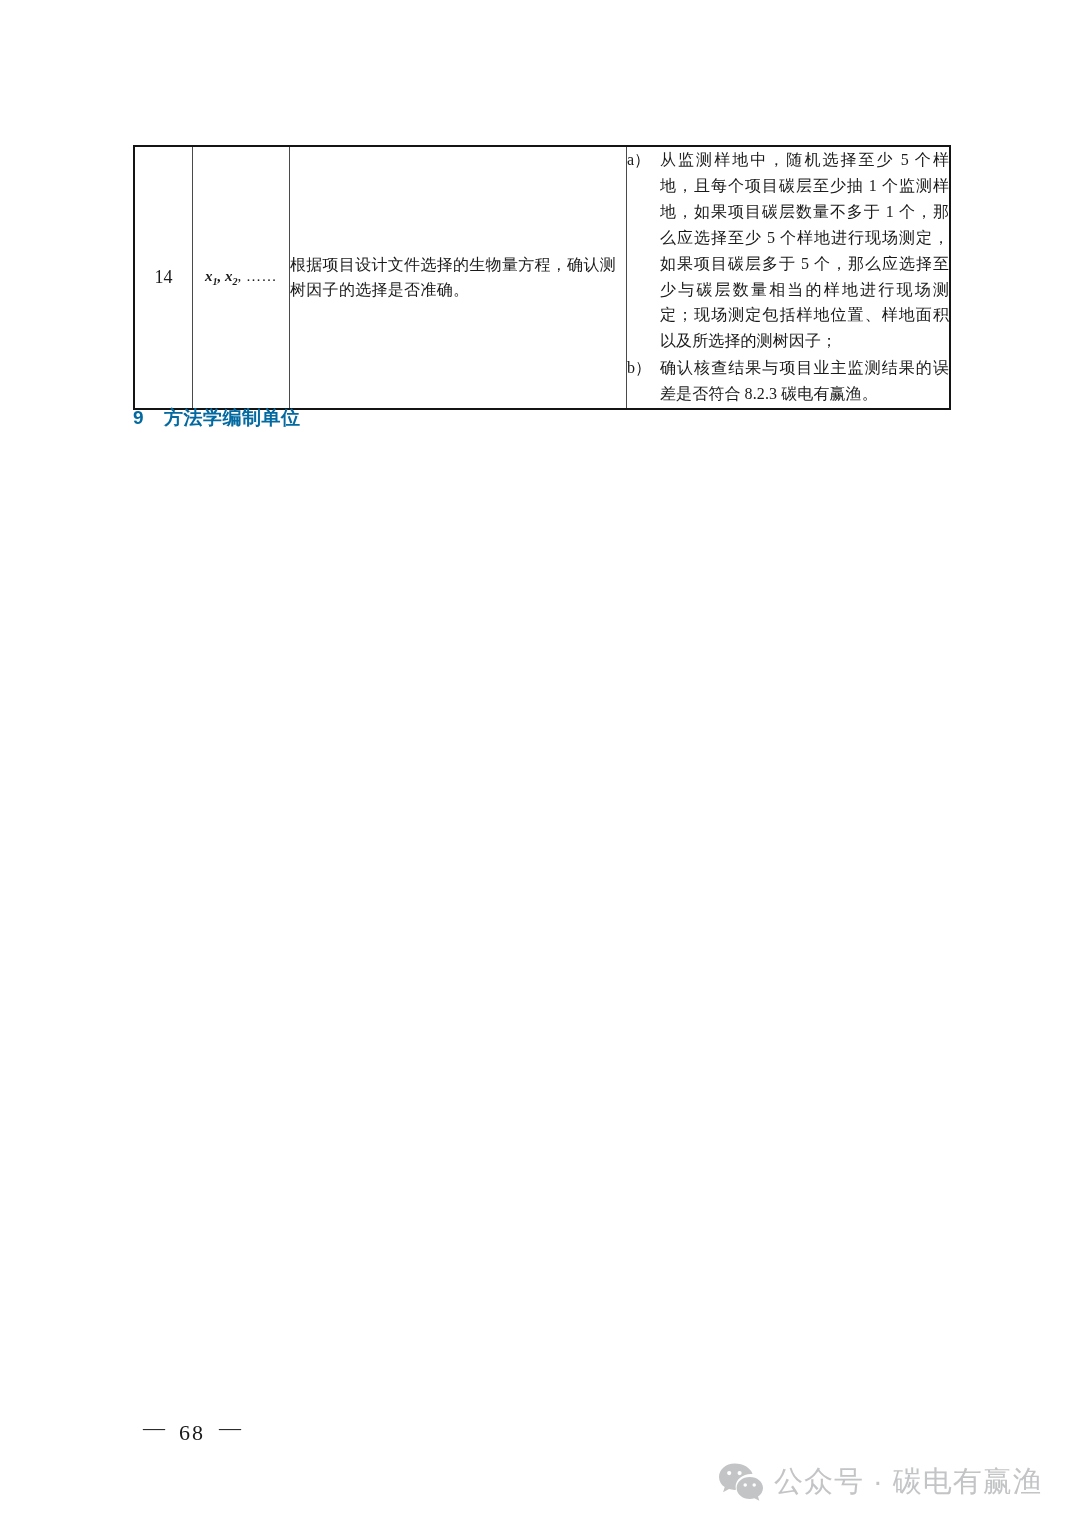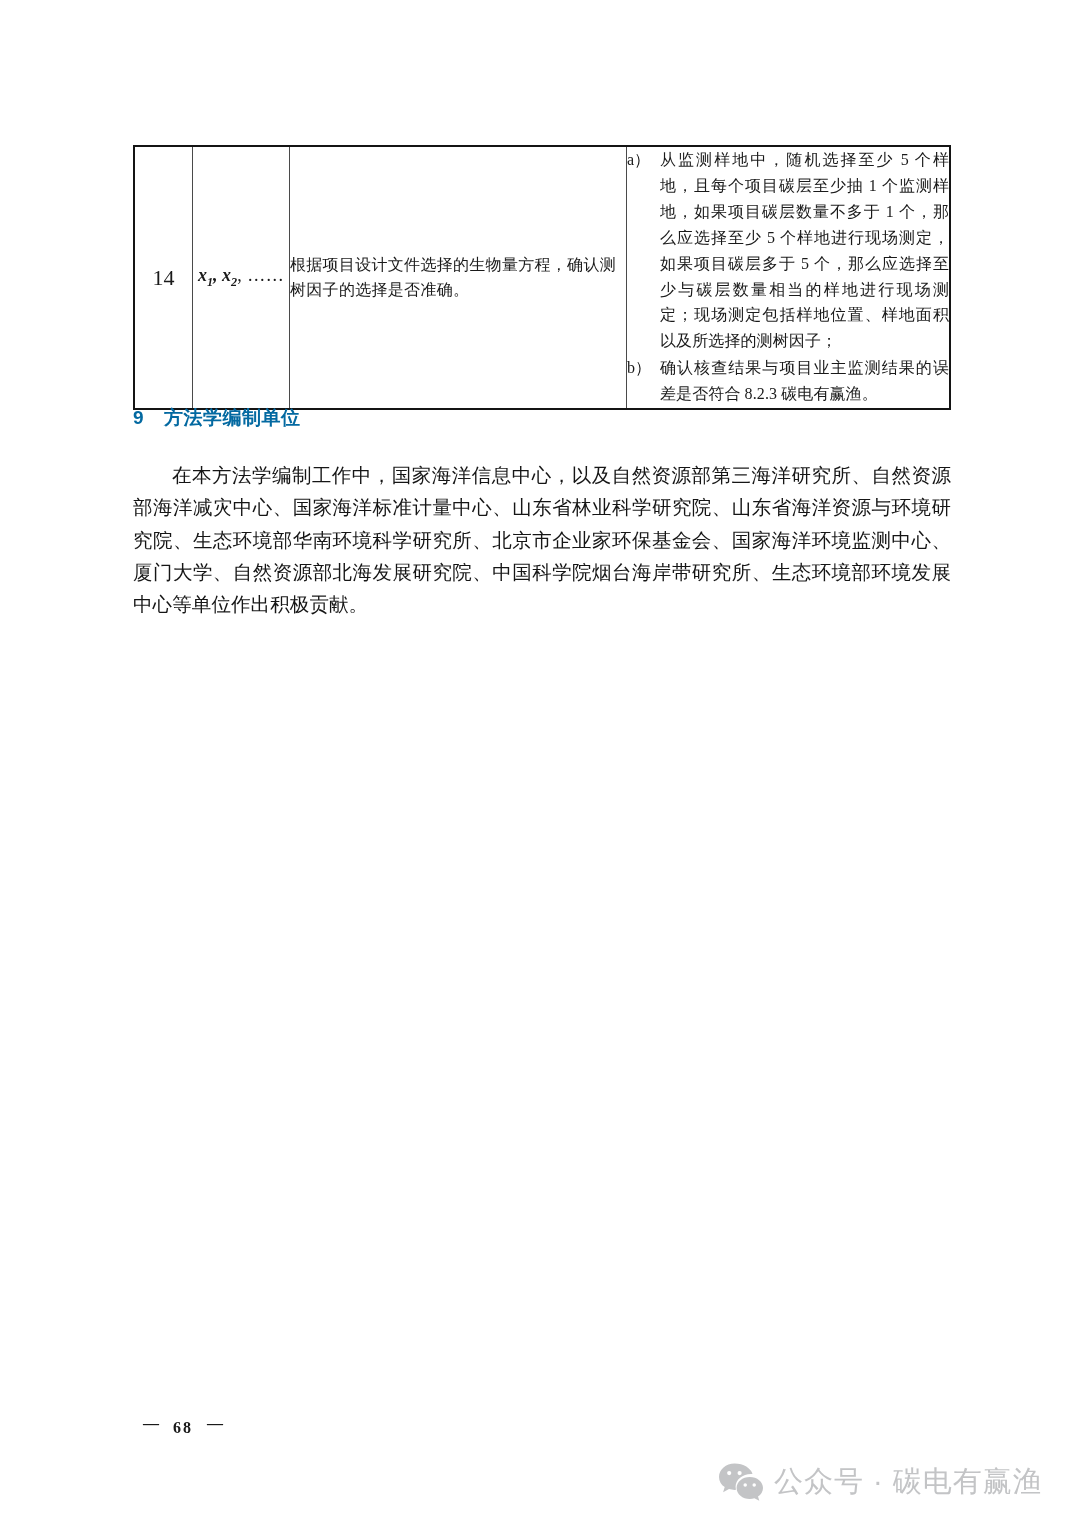--- a/index.html
+++ b/index.html
@@ -37,27 +37,27 @@
     border: 2px solid #141414;
   }
   table.checklist td {
     border: 1px solid #4a4a4a;
     vertical-align: middle;
     padding: 0;
   }
   td.c-num {
     width: 57px;
     text-align: center;
-    font-size: 22px;
+    font-size: 18px;
     font-family: "Liberation Serif", serif;
   }
   td.c-sym {
     width: 96px;
     text-align: center;
-    font-size: 18px;
+    font-size: 15px;
     font-family: "Liberation Serif", serif;
   }
   td.c-desc {
     width: 336px;
     padding: 6px 12px 6px 14px;
     font-size: 16px;
     line-height: 1.55;
     letter-spacing: 0.3px;
   }
   td.c-proc {
@@ -137,25 +137,24 @@
     text-align-last: left;
     letter-spacing: 0.1px;
     color: #151515;
   }
 
   
   .page-num {
     position: absolute;
     left: 143px;
     top: 1415px;
-    font-size: 16px;
+    font-size: 22px;
     letter-spacing: 2px;
     color: #1a1a1a;
     white-space: nowrap;
-    font-weight: bold;
   }
   .page-num .dash {
     display: inline-block;
     vertical-align: 0.22em;
     letter-spacing: 0;
   }
   .page-num .pn { margin: 0 14px; }
 
   
   .watermark {
@@ -205,21 +204,20 @@
           </td>
         </tr>
       </tbody>
     </table>
   </div>
 
   <div class="sec-head">
     <span class="num">9</span><span>方法学编制单位</span>
   </div>
 
-  <div class="body-par">在本方法学编制工作中，国家海洋信息中心，以及自然资源部第三海洋研究所、自然资源部海洋减灾中心、国家海洋标准计量中心、山东省林业科学研究院、山东省海洋资源与环境研究院、生态环境部华南环境科学研究所、北京市企业家环保基金会、国家海洋环境监测中心、厦门大学、自然资源部北海发展研究院、中国科学院烟台海岸带研究所、生态环境部环境发展中心等单位作出积极贡献。</div>
 
   <div class="page-num">
     <span class="dash">—</span><span class="pn">68</span><span class="dash">—</span>
   </div>
 
   <div class="watermark">
     <svg class="wm-logo" viewBox="0 0 46 40" aria-hidden="true">
       <path fill="#c3c4c6" d="M16.6 1.6C7.9 1.6 1 7.6 1 14.9c0 4.1 2.2 7.8 5.7 10.2l-1.6 5.1 5.9-3.1c1.8.5 3.7.8 5.6.8.5 0 1 0 1.5-.1-.3-1-.5-2.1-.5-3.2 0-7 6.9-12.7 15.4-12.7.5 0 1 0 1.5.1C32.9 6.4 25.6 1.6 16.6 1.6z"></path>
       <circle cx="11.2" cy="11.1" r="2.1" fill="#ffffff"></circle>
       <circle cx="21.6" cy="11.1" r="2.1" fill="#ffffff"></circle>

